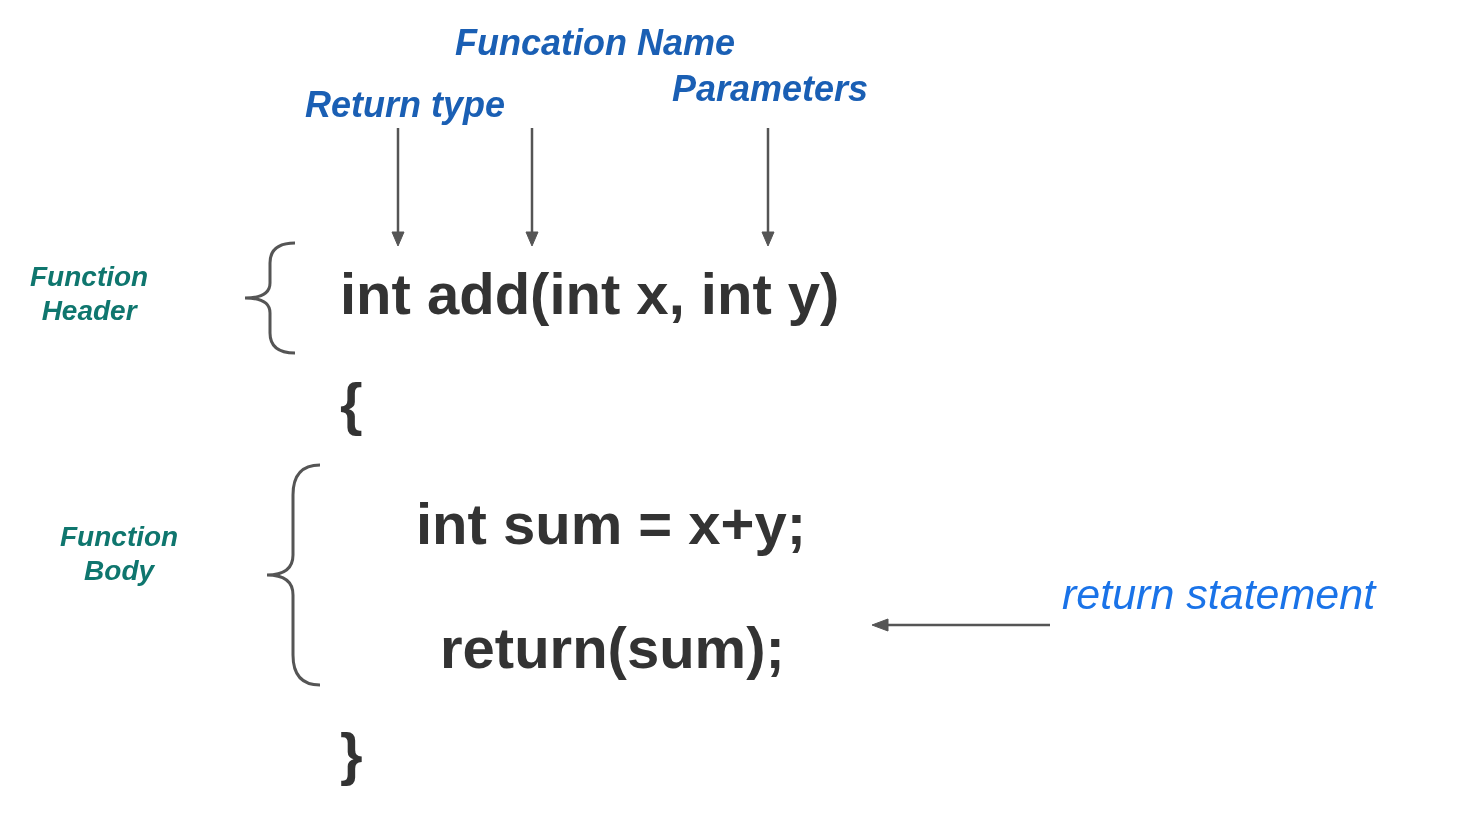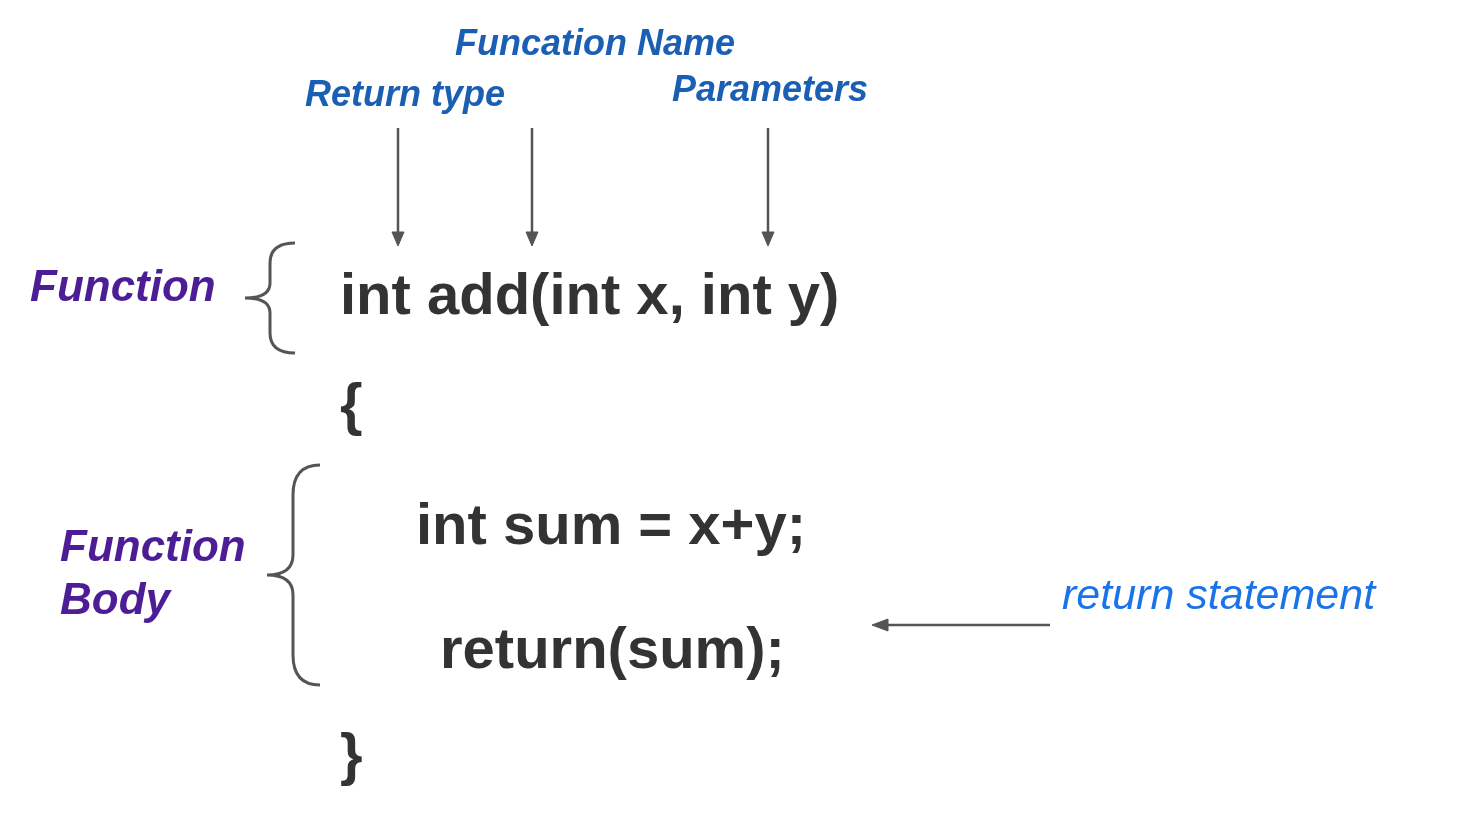--- a/index.html
+++ b/index.html
@@ -16,24 +16,25 @@
     }
     .label-top {
       position: absolute;
       color: #1a5fb4;
       font-weight: bold;
       font-style: italic;
       font-size: 36px;
     }
     .label-side-green {
       position: absolute;
-      color: #4c1d95;
+      color: #0f766e;
       font-weight: bold;
       font-style: italic;
-      font-size: 44px;
+      font-size: 28px;
+      text-align: center;
       line-height: 1.2;
     }
     .label-side-blue {
       position: absolute;
       color: #1a73e8;
       font-style: italic;
       font-size: 43px;
       font-weight: normal;
     }
     .code-text {
@@ -57,40 +58,41 @@
       position: absolute;
       stroke: #555555;
       fill: none;
       stroke-width: 3;
     }
   </style>
 </head>
 <body>
 
 <div class="label-top" style="left:455px; top:22px;">Funcation Name</div>
-<div class="label-top" style="left:305px; top:73px;">Return type</div>
+<div class="label-top" style="left:305px; top:84px;">Return type</div>
 <div class="label-top" style="left:672px; top:68px;">Parameters</div>
 
 <svg class="arrow-down" style="left:388px; top:128px;" width="20" height="120">
   <line x1="10" y1="0" x2="10" y2="108" stroke="#555555" stroke-width="2.5"></line>
   <polygon points="10,118 4,104 16,104" fill="#555555"></polygon>
 </svg>
 
 <svg class="arrow-down" style="left:522px; top:128px;" width="20" height="120">
   <line x1="10" y1="0" x2="10" y2="108" stroke="#555555" stroke-width="2.5"></line>
   <polygon points="10,118 4,104 16,104" fill="#555555"></polygon>
 </svg>
 
 <svg class="arrow-down" style="left:758px; top:128px;" width="20" height="120">
   <line x1="10" y1="0" x2="10" y2="108" stroke="#555555" stroke-width="2.5"></line>
   <polygon points="10,118 4,104 16,104" fill="#555555"></polygon>
 </svg>
 
 <div class="label-side-green" style="left:30px; top:260px;">
   <span>Function</span><br>
+  <span>Header</span>
 </div>
 
 <svg class="brace" style="left:235px; top:238px;" width="70" height="120">
   <path d="M 60 5 Q 35 5 35 25 L 35 45 Q 35 60 10 60 Q 35 60 35 75 L 35 95 Q 35 115 60 115" stroke="#555555" stroke-width="3" fill="none"></path>
 </svg>
 
 <div class="code-text" style="left:340px; top:260px;">int add(int x, int y)</div>
 
 <div class="code-text" style="left:340px; top:370px;">{</div>
 

